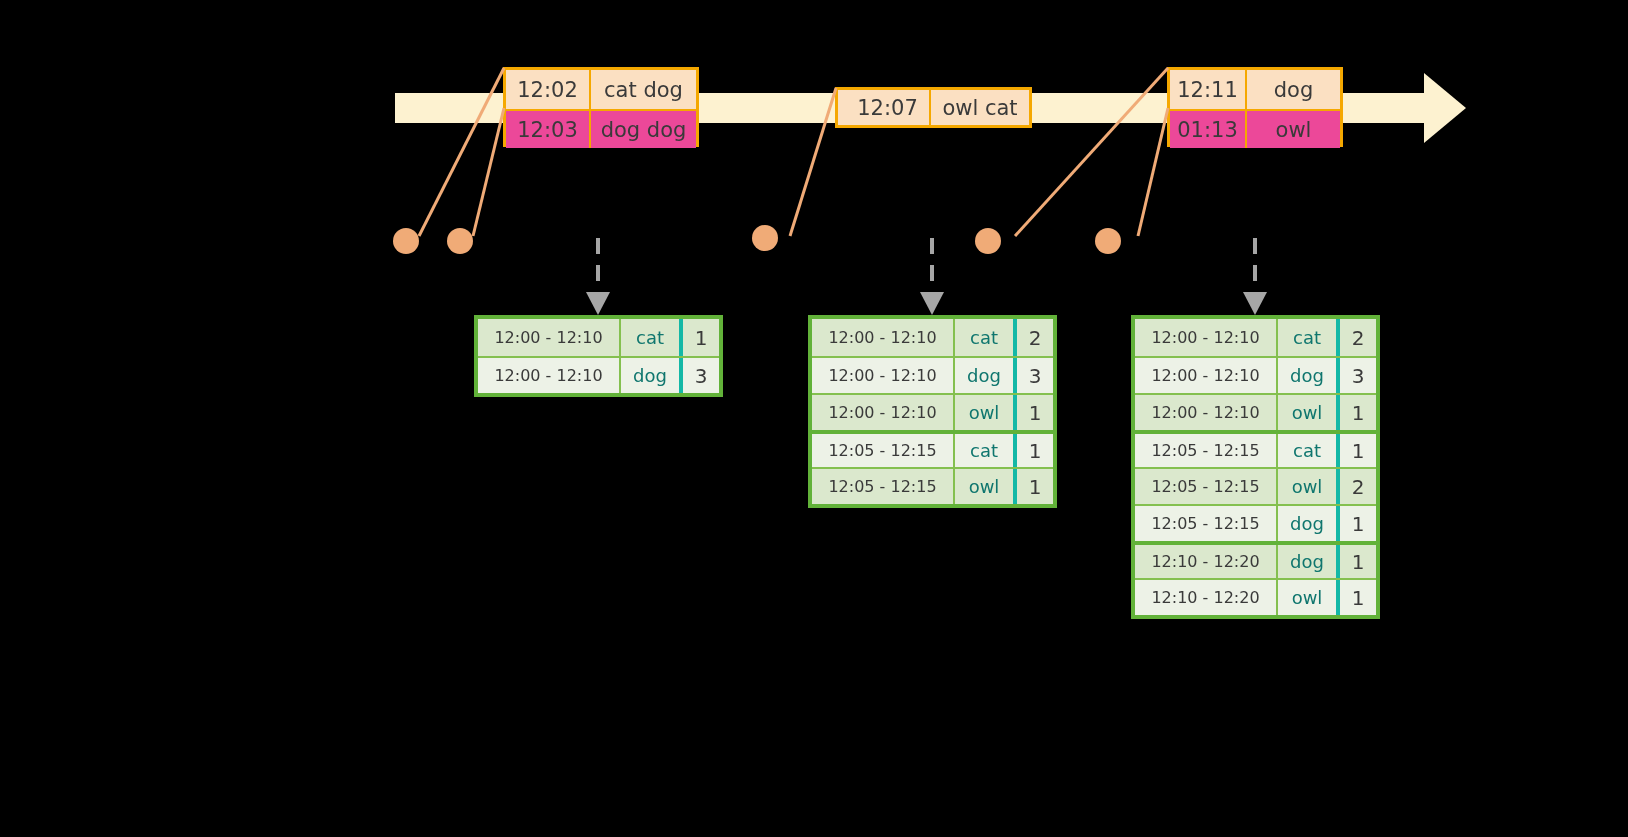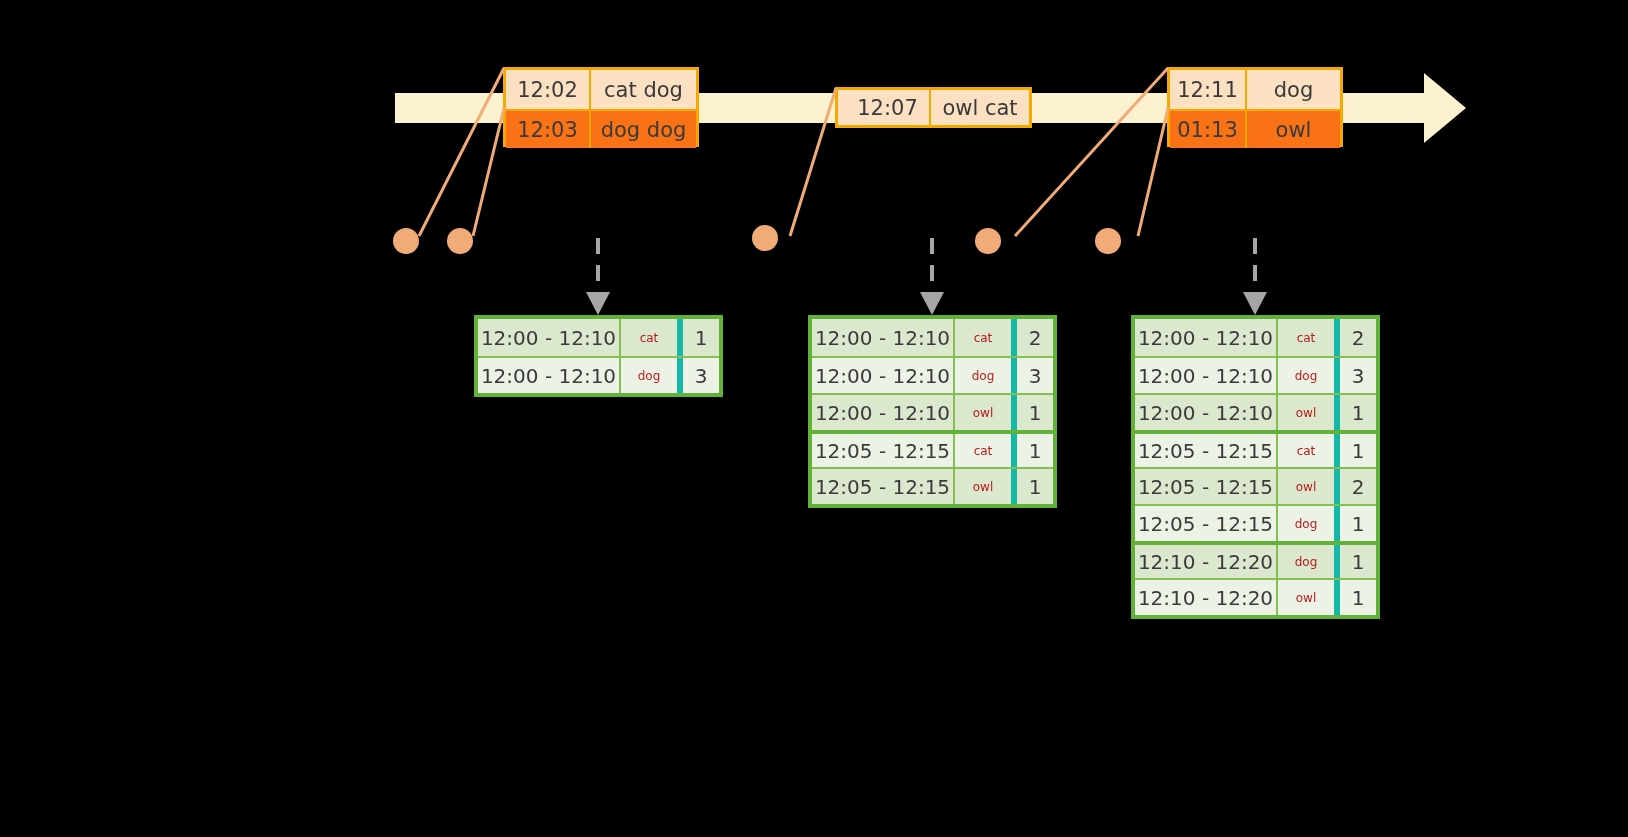--- a/index.html
+++ b/index.html
@@ -57,21 +57,21 @@
   }
   .ev-row {
     display: flex;
     height: 39px;
     box-sizing: border-box;
   }
   .ev-row + .ev-row {
     border-top: 2px solid #f5a800;
   }
   .ev-row.r0 { background: #fbe0c2; }
-  .ev-row.r1 { background: #f97316; }
+  .ev-row.r1 { background: #ec4899; }
   .ev-time {
     display: flex;
     align-items: center;
     justify-content: center;
     box-sizing: border-box;
     border-right: 2px solid #f5a800;
     font-size: 21px;
     color: #3a3a3a;
   }
   .ev-words {
@@ -116,31 +116,31 @@
   .res-row.shade-a { background: #dbe8cd; }
   .res-row.shade-b { background: #edf2e7; }
   .res-row + .res-row { border-top: 2px solid #84c04f; }
   .res-row.sep-top { border-top: 4px solid #62b239; }
   .c-win {
     display: flex;
     align-items: center;
     justify-content: center;
     box-sizing: border-box;
     border-right: 2px solid #84c04f;
-    font-size: 20px;
+    font-size: 16px;
     color: #3a3a3a;
   }
   .c-key {
     display: flex;
     align-items: center;
     justify-content: center;
     box-sizing: border-box;
-    border-right: 6px solid #14b8a6;
-    font-size: 12px;
-    color: #b91c1c;
+    border-right: 4px solid #14b8a6;
+    font-size: 18px;
+    color: #0f766e;
   }
   .c-cnt {
     display: flex;
     align-items: center;
     justify-content: center;
     box-sizing: border-box;
     font-size: 20px;
     color: #3a3a3a;
     flex: 1;
   }

